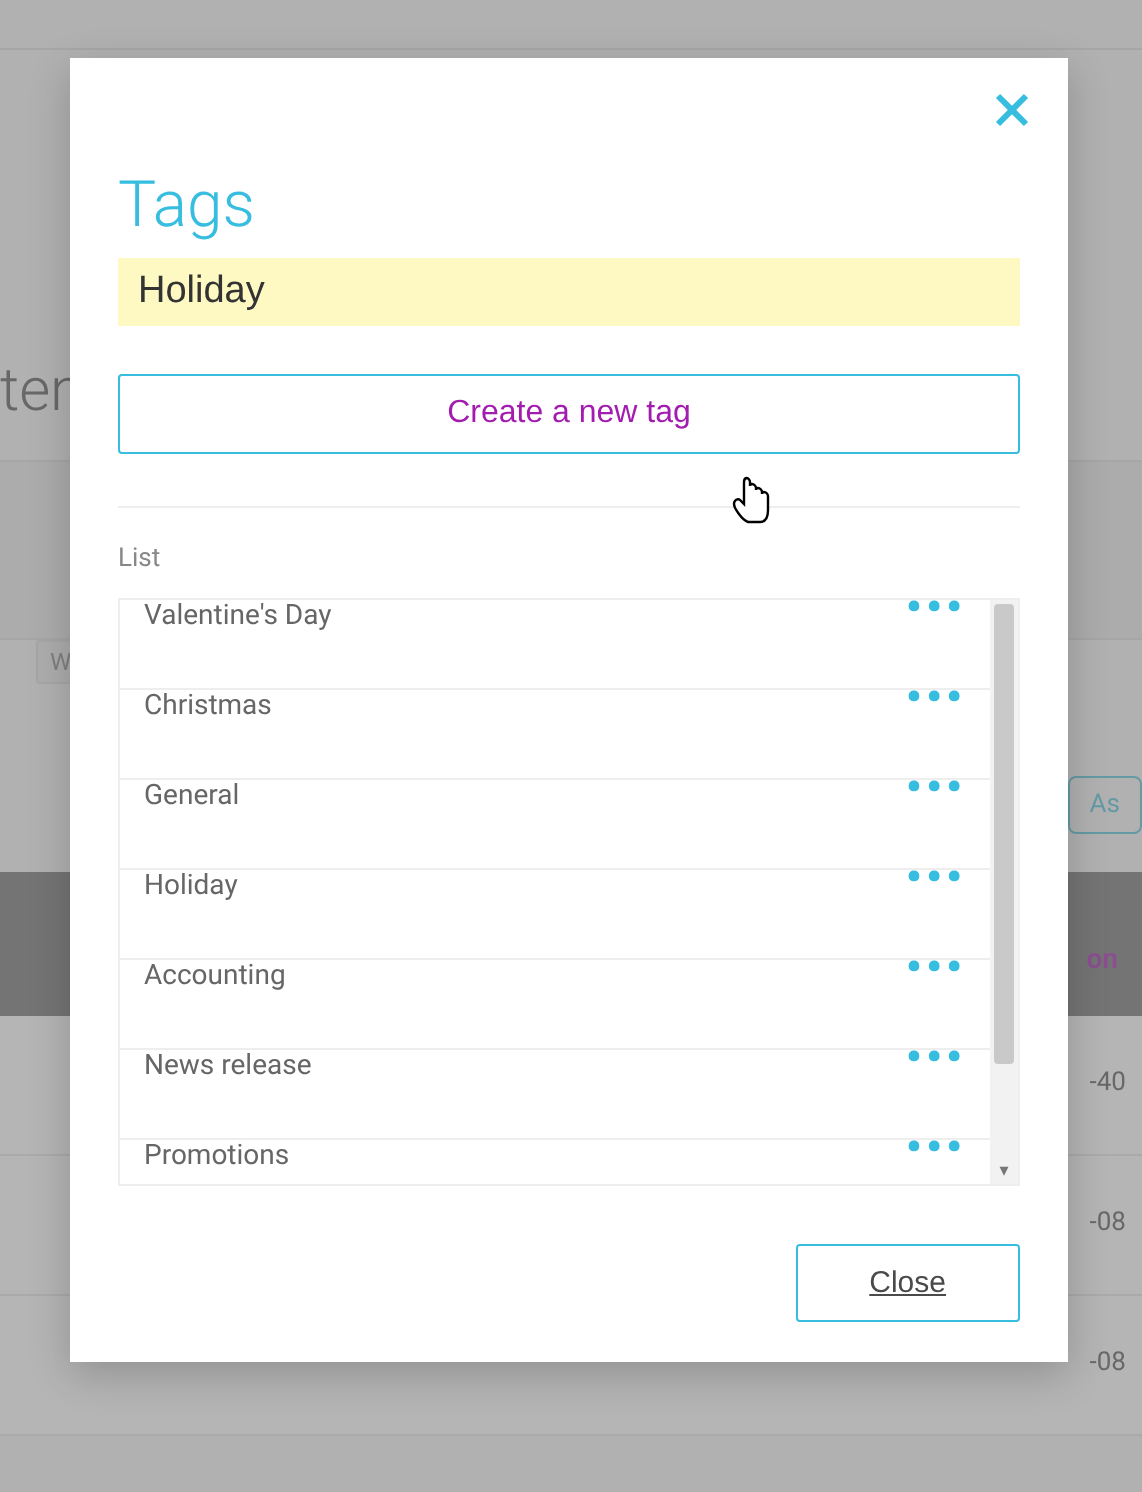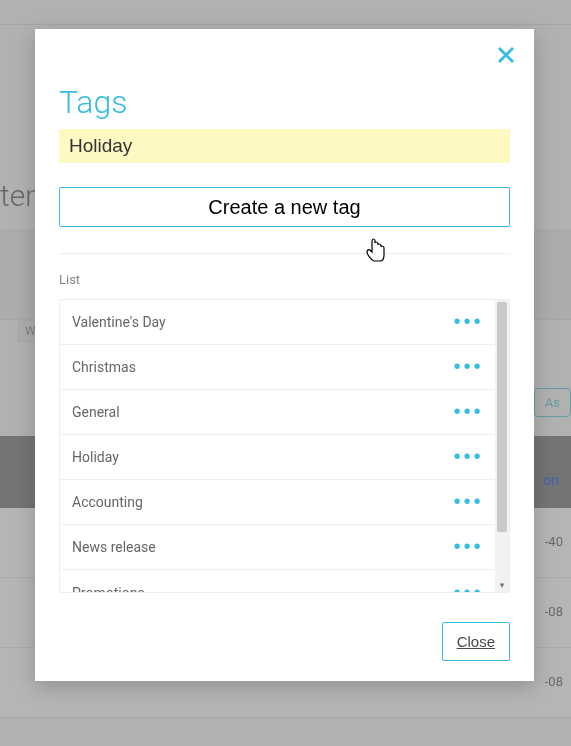--- a/index.html
+++ b/index.html
@@ -30,21 +30,21 @@
   }
   .bg-assign {
     position: absolute; right: 0; top: 388px;
     border: 1px solid #4fc3db; color: #4fc3db;
     border-radius: 4px; padding: 6px 10px; font-size: 13px; text-align: center;
   }
   .bg-tableheader {
     position: absolute; left: 0; right: 0; top: 436px; height: 72px;
     background: #6f6f6f;
   }
-  .bg-th-on { position: absolute; right: 12px; top: 472px; color: #1d4ed8; font-size: 14px; font-weight: 600; }
+  .bg-th-on { position: absolute; right: 12px; top: 472px; color: #a21caf; font-size: 14px; font-weight: 600; }
   .bg-row {
     position: absolute; left: 0; right: 0; height: 70px;
     border-bottom: 1px solid #e6e6e6; background: #fff;
   }
   .bg-row.r1 { top: 508px; }
   .bg-row.r2 { top: 578px; }
   .bg-row.r3 { top: 648px; }
   .bg-row span {
     position: absolute; right: 8px; top: 26px; color: #555; font-size: 13px;
   }
@@ -83,22 +83,22 @@
     margin-top: 8px;
     width: 100%; height: 34px;
     background: #fef9c3; border: none;
     padding: 0 10px;
     font-size: 19px; color: #333;
     outline: none;
   }
   .create-btn {
     margin-top: 24px;
     width: 100%; height: 40px;
-    background: #fff; border: 1px solid #36bde0; color: #000000;
-    font-size: 20px; cursor: pointer;
+    background: #fff; border: 1px solid #36bde0; color: #a21caf;
+    font-size: 16px; cursor: pointer;
     border-radius: 2px;
   }
   .divider {
     margin-top: 26px;
     height: 1px; background: #eee;
   }
   .list-label {
     margin-top: 18px;
     font-size: 13px; color: #888;
   }
@@ -108,21 +108,21 @@
     border: 1px solid #eee;
     position: relative;
     overflow: hidden;
   }
   .list-inner {
     position: absolute; left: 0; top: 0; right: 14px; bottom: 0;
   }
   .list-item {
     height: 45px;
     border-bottom: 1px solid #eee;
-    display: flex; align-items: center; justify-content: space-between;
+    display: flex; justify-content: space-between;
     padding: 0 12px;
     font-size: 14px; color: #666;
   }
   .list-item:last-child { border-bottom: none; }
   .dots {
     color: #36bde0; font-size: 22px; font-weight: 800;
     letter-spacing: 2px; line-height: 10px;
     cursor: pointer;
   }
   .scrollbar-track {
@@ -139,21 +139,21 @@
     font-size: 9px; color: #777;
   }
   .scrollbar-arrow.down { bottom: 0; }
 
   .modal-footer {
     margin-top: auto;
     display: flex; justify-content: flex-end;
     padding-top: 20px;
   }
   .close-btn {
-    padding: 10px 14px;
+    padding: 10px 36px;
     background: #fff; border: 1px solid #36bde0; color: #4a4a4a;
     font-size: 15px; cursor: pointer; border-radius: 2px; text-decoration: underline;
   }
 
   .cursor {
     position: absolute;
     left: 365px; top: 238px;
     width: 22px; height: 26px;
     pointer-events: none;
   }

